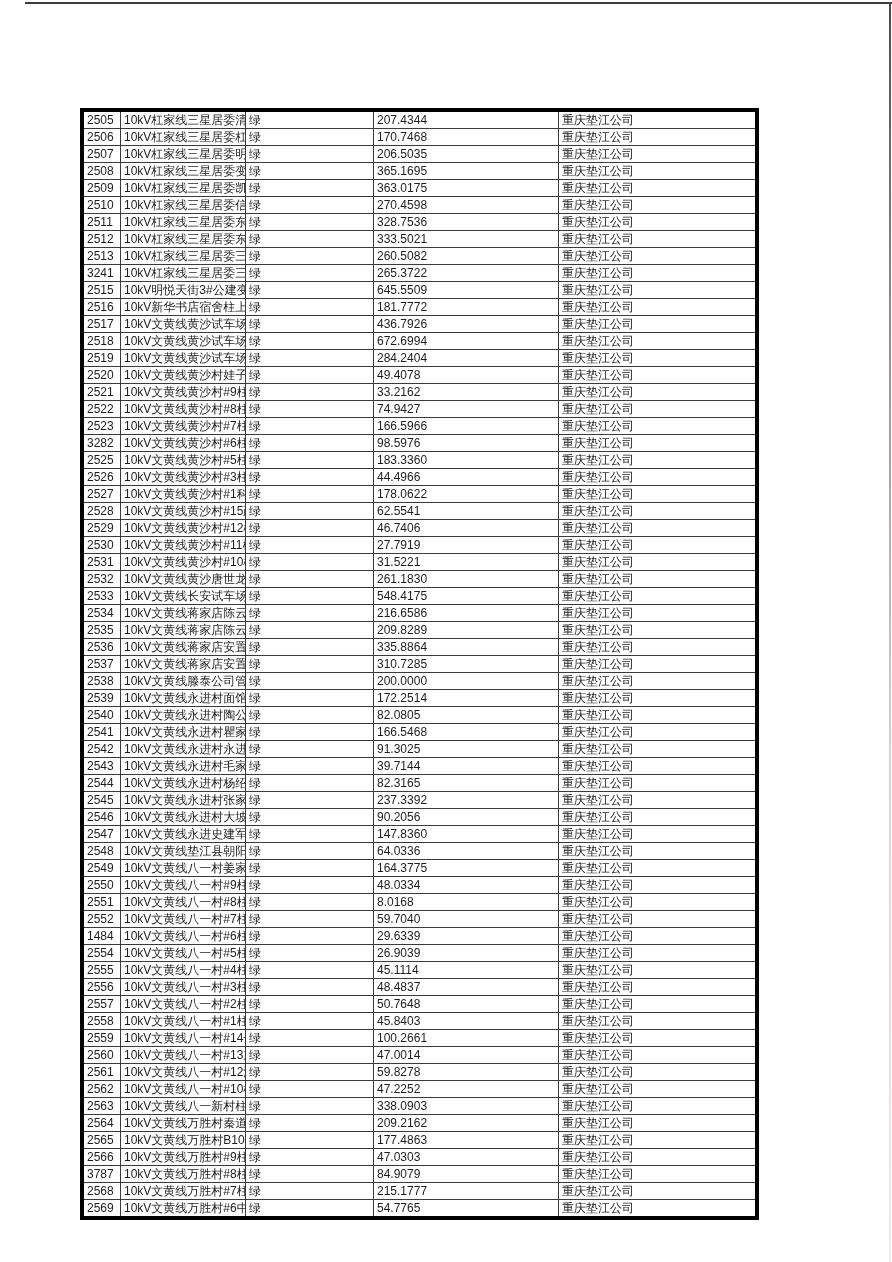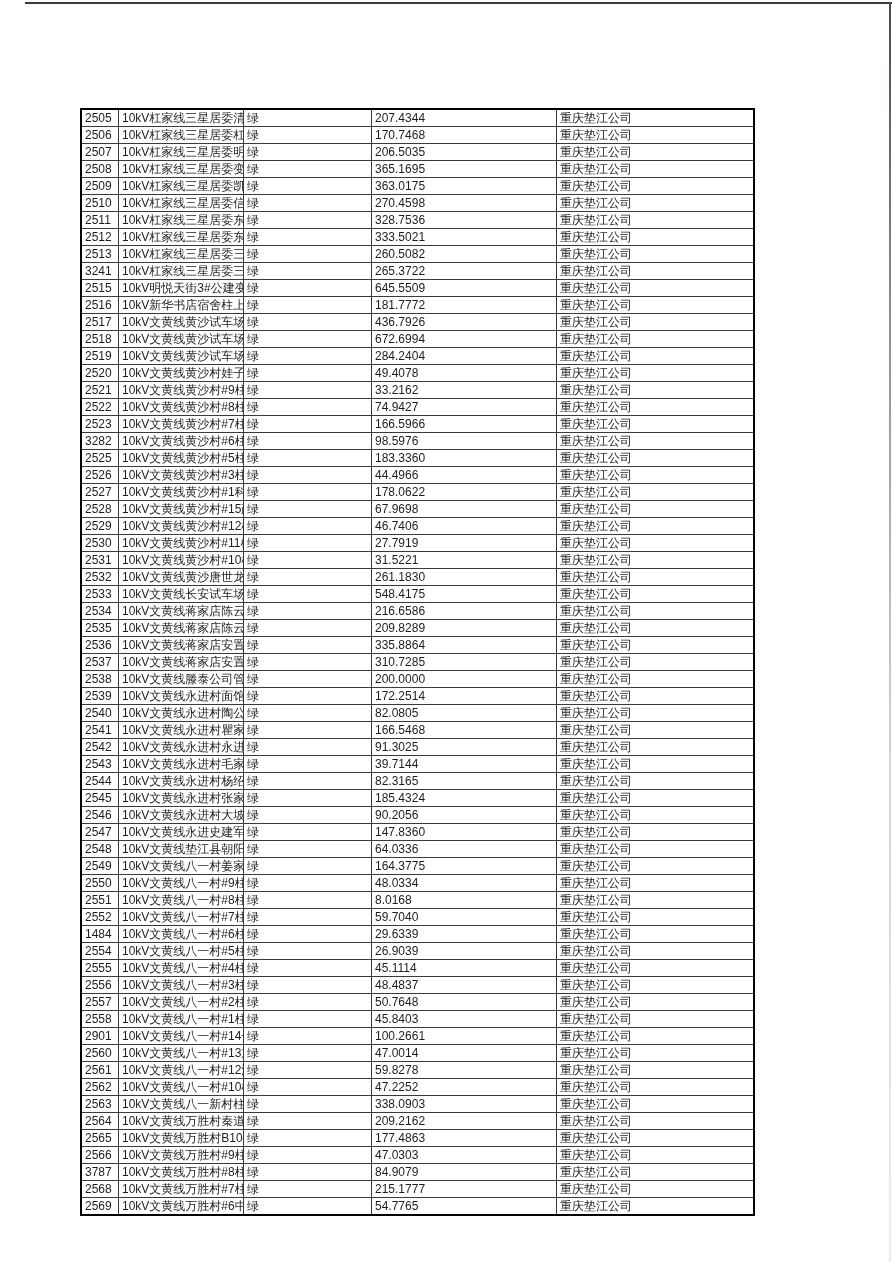--- a/index.html
+++ b/index.html
@@ -8,21 +8,21 @@
     font-family:"Liberation Sans","DejaVu Sans",sans-serif;
     position:relative;overflow:hidden;
   }
   .page{position:absolute;inset:0;background:#ffffff;}
   .top-line{position:absolute;left:25px;top:2px;right:0;height:2px;background:#3c3c3c;}
   .right-line{position:absolute;top:2px;right:1px;width:2px;bottom:0;
     background:linear-gradient(to bottom,#4a4a4a 0%,#9a8a8a 25%,#ddd0d0 60%,#f2eaea 100%);}
   table.data{
     position:absolute;left:80px;top:108px;width:647px;
     border-collapse:collapse;table-layout:fixed;
-    border:2px solid #000000;
+    border:4px solid #000000;
   }
   table.data td{
     border:1px solid #3a3a3a;
     height:16px;max-height:16px;
     padding:0 1px 0 3px;
     font-size:12px;line-height:15px;
     color:#1d1d1d;
     white-space:nowrap;overflow:hidden;
     vertical-align:middle;
   }
@@ -199,21 +199,21 @@
           <td class="c0">2527</td>
           <td class="c1">10kV文黄线黄沙村#1科豪</td>
           <td class="c2">绿</td>
           <td class="c3">178.0622</td>
           <td class="c4">重庆垫江公司</td>
         </tr>
         <tr>
           <td class="c0">2528</td>
           <td class="c1">10kV文黄线黄沙村#15政</td>
           <td class="c2">绿</td>
-          <td class="c3">67.9698</td>
+          <td class="c3">62.5541</td>
           <td class="c4">重庆垫江公司</td>
         </tr>
         <tr>
           <td class="c0">2529</td>
           <td class="c1">10kV文黄线黄沙村#12柱</td>
           <td class="c2">绿</td>
           <td class="c3">46.7406</td>
           <td class="c4">重庆垫江公司</td>
         </tr>
         <tr>
@@ -318,21 +318,21 @@
           <td class="c0">2544</td>
           <td class="c1">10kV文黄线永进村杨绍书</td>
           <td class="c2">绿</td>
           <td class="c3">82.3165</td>
           <td class="c4">重庆垫江公司</td>
         </tr>
         <tr>
           <td class="c0">2545</td>
           <td class="c1">10kV文黄线永进村张家大</td>
           <td class="c2">绿</td>
-          <td class="c3">185.4324</td>
+          <td class="c3">237.3392</td>
           <td class="c4">重庆垫江公司</td>
         </tr>
         <tr>
           <td class="c0">2546</td>
           <td class="c1">10kV文黄线永进村大坡#1</td>
           <td class="c2">绿</td>
           <td class="c3">90.2056</td>
           <td class="c4">重庆垫江公司</td>
         </tr>
         <tr>
@@ -413,21 +413,21 @@
           <td class="c4">重庆垫江公司</td>
         </tr>
         <tr>
           <td class="c0">2558</td>
           <td class="c1">10kV文黄线八一村#1柱上</td>
           <td class="c2">绿</td>
           <td class="c3">45.8403</td>
           <td class="c4">重庆垫江公司</td>
         </tr>
         <tr>
-          <td class="c0">2901</td>
+          <td class="c0">2559</td>
           <td class="c1">10kV文黄线八一村#14七</td>
           <td class="c2">绿</td>
           <td class="c3">100.2661</td>
           <td class="c4">重庆垫江公司</td>
         </tr>
         <tr>
           <td class="c0">2560</td>
           <td class="c1">10kV文黄线八一村#13东</td>
           <td class="c2">绿</td>
           <td class="c3">47.0014</td>

